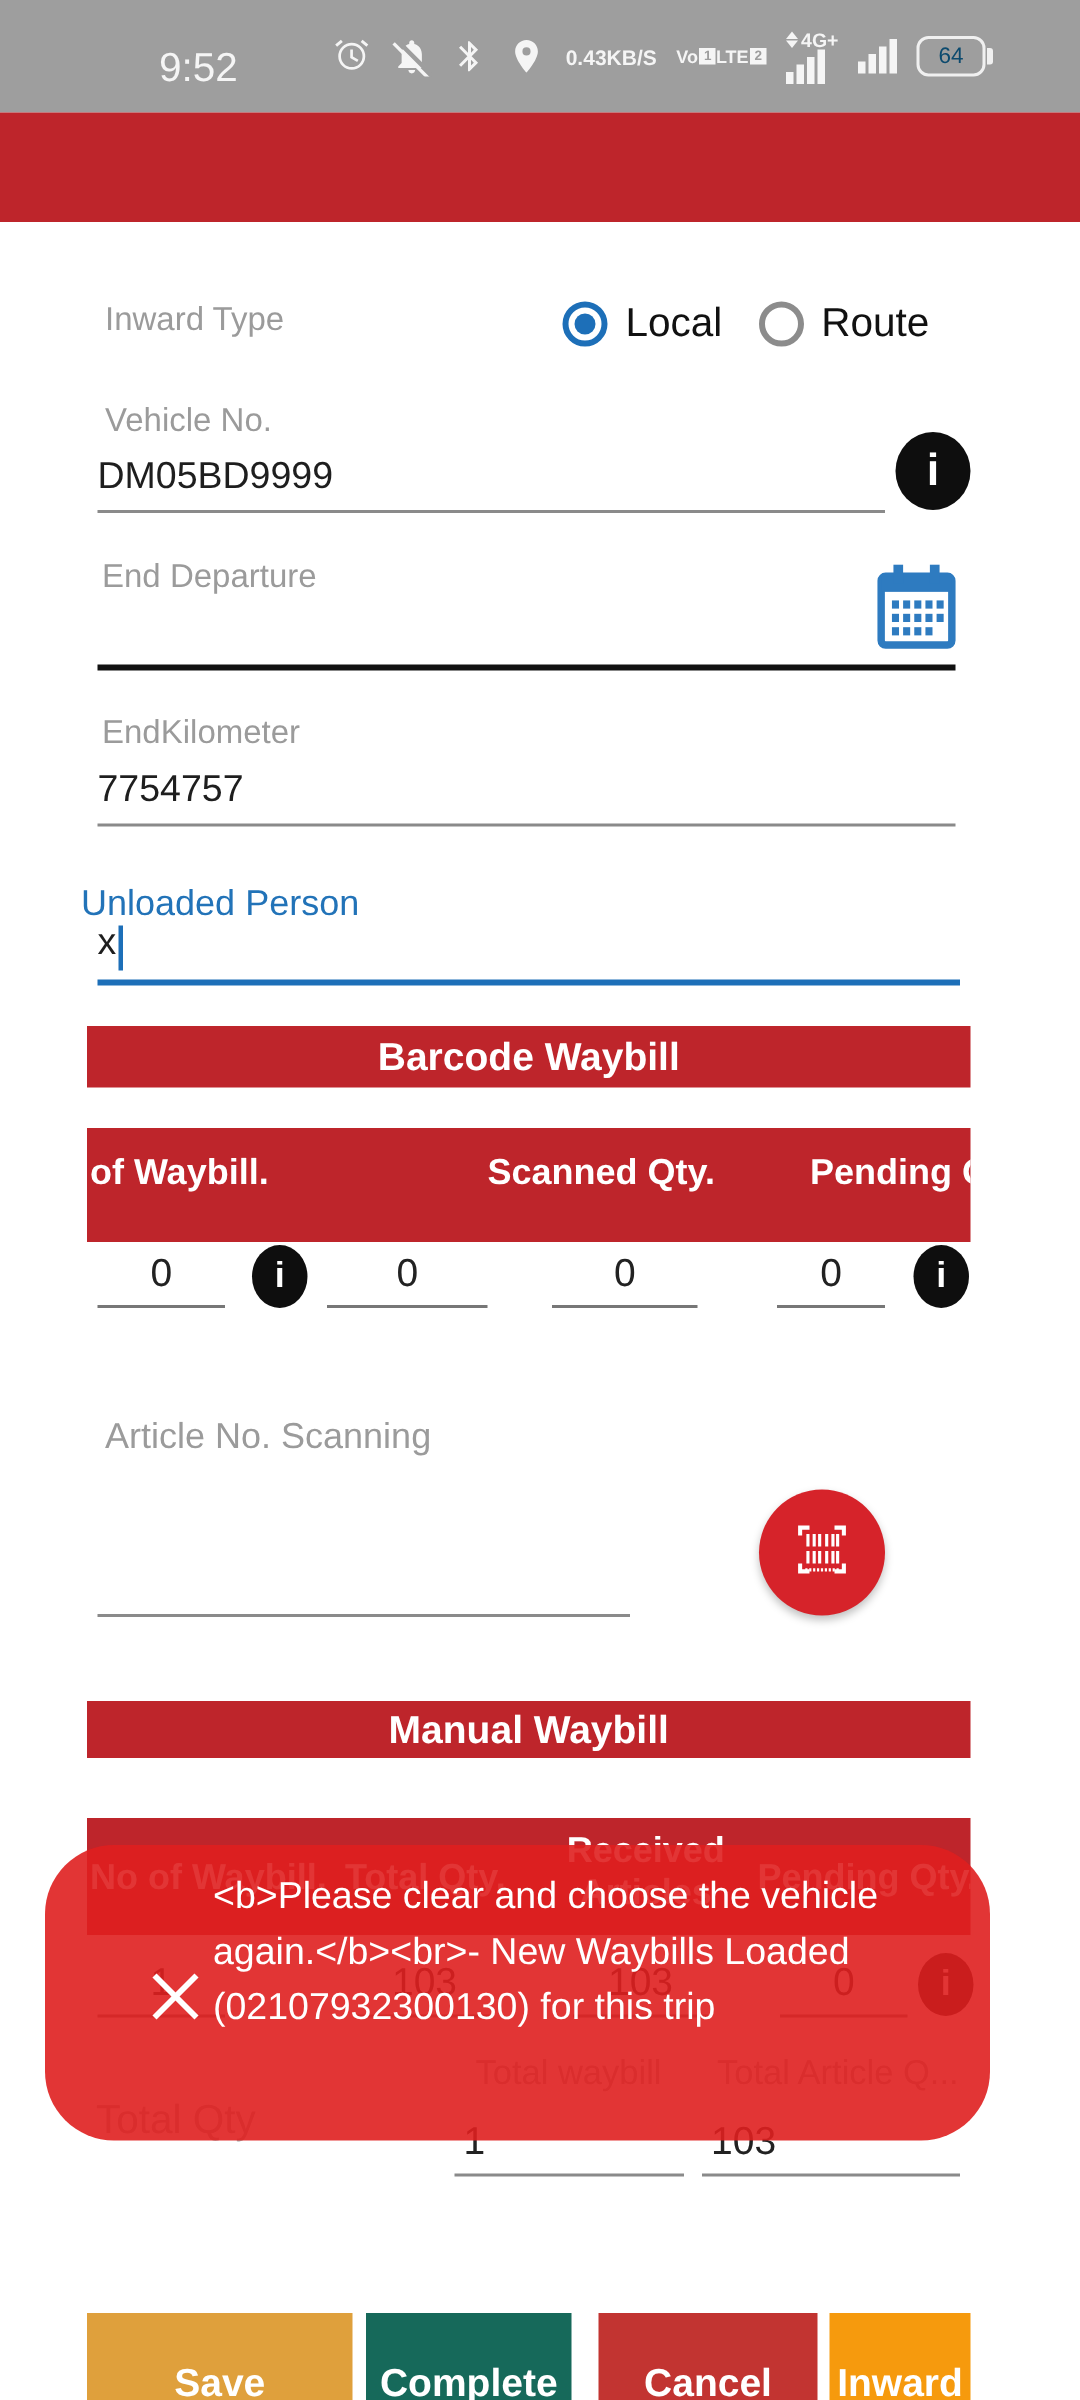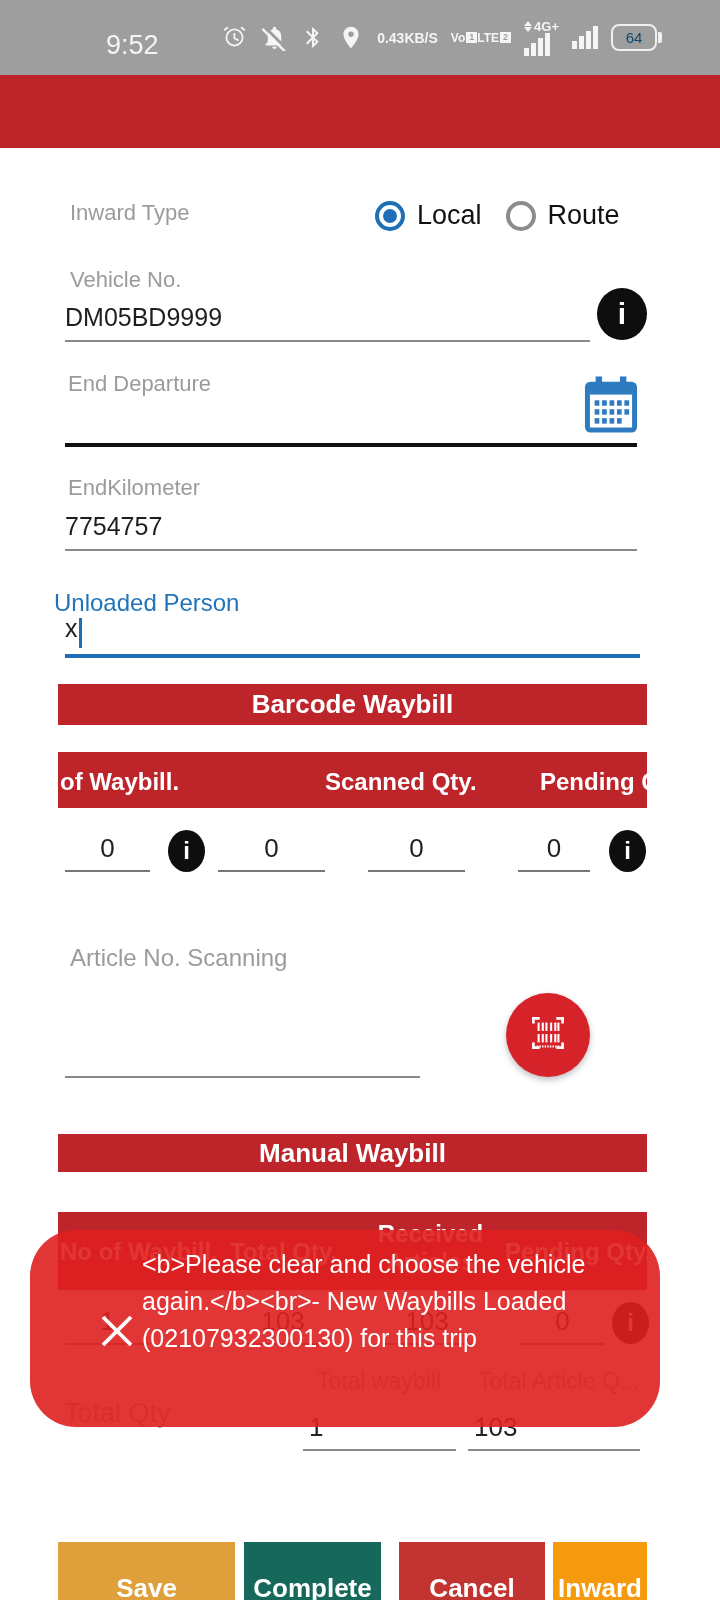--- a/index.html
+++ b/index.html
@@ -190,21 +190,21 @@
 
   <div class="abs flabel" style="left:68px;top:475px;">EndKilometer</div>
   <div class="abs fvalue underline" style="left:65px;top:512px;width:572px;padding-bottom:8px;">7754757</div>
 
   <div class="abs" style="left:54px;top:578px;font-size:24px;color:#2273B8;margin-top:11px;">Unloaded Person</div>
   <div class="abs" style="left:65px;top:614px;width:575px;border-bottom:4px solid #1D6FB8;padding-bottom:6px;">
     <span class="fvalue">x</span><span class="cursor"></span>
   </div>
 
   <div class="abs banner" style="top:684px;height:41px;font-size:26px;">Barcode Waybill</div>
-  <div class="abs tband" style="top:752px;height:56px;">
+  <div class="abs tband" style="top:752px;height:76px;">
     <span style="left:2px;top:16px;">of Waybill.</span>
     <span style="left:228px;top:16px;margin-left:39px;">Scanned Qty.</span>
     <span style="left:482px;top:16px;">Pending Q</span>
   </div>
   <div class="abs cell-underline" style="left:65px;top:833px;width:85px;padding-bottom:6px;">0</div>
   <div class="abs info-badge" style="left:168px;top:830px;width:37px;height:42px;font-size:24px;">i</div>
   <div class="abs cell-underline" style="left:218px;top:833px;width:107px;padding-bottom:6px;">0</div>
   <div class="abs cell-underline" style="left:368px;top:833px;width:97px;padding-bottom:6px;">0</div>
   <div class="abs cell-underline" style="left:518px;top:833px;width:72px;padding-bottom:6px;">0</div>
   <div class="abs info-badge" style="left:609px;top:830px;width:37px;height:42px;font-size:24px;">i</div>

